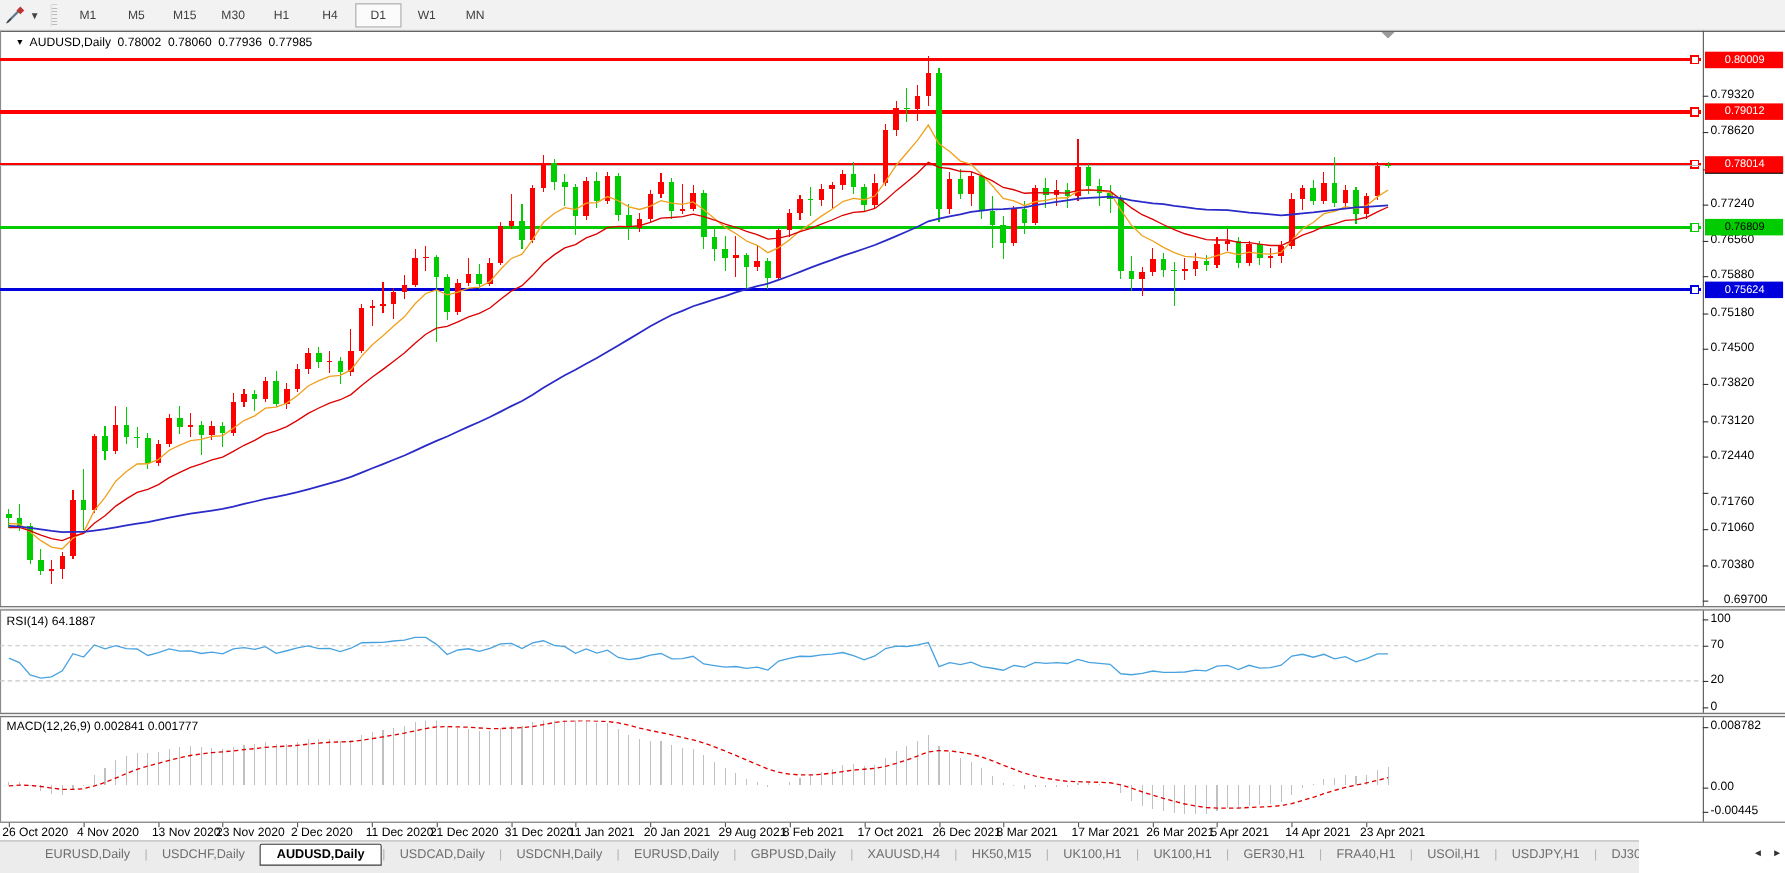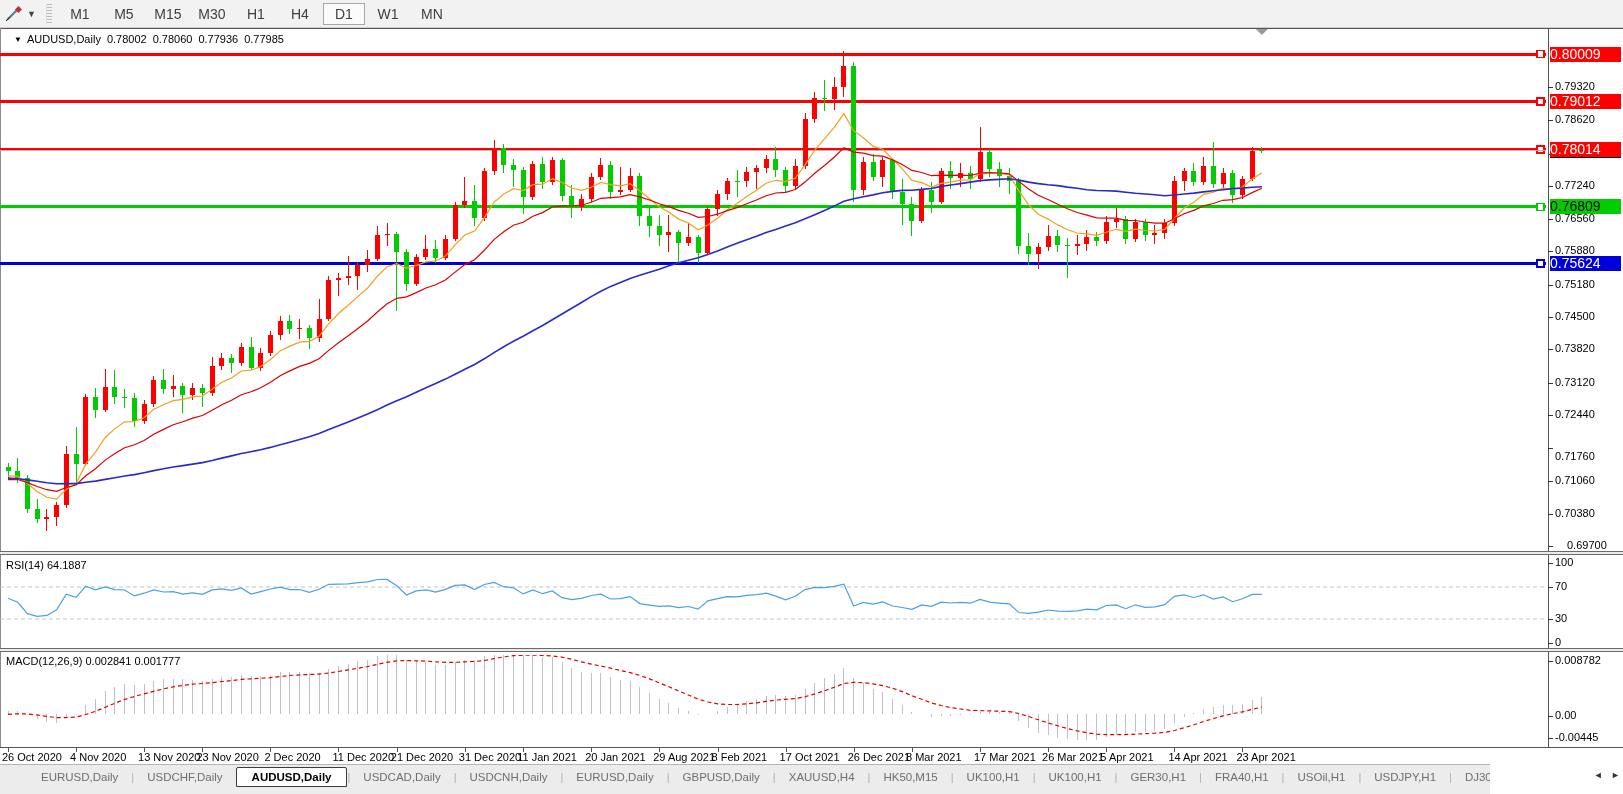--- a/index.html
+++ b/index.html
@@ -6,38 +6,38 @@
   #app{position:relative;width:1623px;height:794px;background:#fff;overflow:hidden;
        font-family:"Liberation Sans", sans-serif;-webkit-font-smoothing:none;}
   
   #toolbar{position:absolute;left:0;top:0;width:1623px;height:27px;background:#f2f2f2;
            border-bottom:1px solid #cfcfcf;display:flex;align-items:center;}
   #tool-icon{width:26px;height:22px;margin-left:1px;display:flex;align-items:center;justify-content:center;}
   #tool-caret{font-size:9px;color:#444;margin:0 4px 0 0;}
   .grip{width:5px;height:20px;margin:0 6px;background:repeating-linear-gradient(
         to bottom,#bbb 0 1px,#f2f2f2 1px 3px);border-left:1px solid #ddd;}
   .tf-btn{min-width:30px;height:20px;margin:0 1px;padding:0 5px;display:flex;align-items:center;
-          justify-content:center;font-size:14px;color:#3e3e3e;border:1px solid transparent;cursor:default;}
+          justify-content:center;font-size:11px;color:#3e3e3e;border:1px solid transparent;cursor:default;}
   .tf-btn.active{background:#fbfbfb;border:1px solid #a8a8a8;}
   .hframe{position:absolute;left:0;width:1623px;height:1px;background:#555;}
   #vsep{position:absolute;left:1548px;top:28px;width:1px;height:719px;background:#555;}
   #leftedge{position:absolute;left:0;top:28px;width:1px;height:719px;background:#8a8a8a;}
   .divider{position:absolute;left:0;width:1623px;height:4px;background:#ececec;
            border-top:1px solid #6a6a6a;border-bottom:1px solid #6a6a6a;box-sizing:border-box;}
   #main-svg{position:absolute;left:0;top:28px;}
   
   #chart-title{position:absolute;left:14px;top:33px;font-size:11px;color:#000;white-space:nowrap;}
   #chart-title .caret{font-size:8px;margin-right:5px;vertical-align:1px;}
   #chart-title span{margin-right:6px;}
   .pane-label{position:absolute;font-size:11px;color:#000;white-space:nowrap;}
   
   .ytick-label{position:absolute;left:1555px;font-size:11px;color:#000;white-space:nowrap;}
   .ytick-mark{position:absolute;left:1548px;width:5px;height:1px;background:#333;}
-  .price-badge{position:absolute;left:1550px;width:71px;height:15px;font-size:14px;
-               line-height:15px;padding-left:0;box-sizing:border-box;white-space:nowrap;}
+  .price-badge{position:absolute;left:1550px;width:71px;height:15px;font-size:10px;
+               line-height:15px;padding-left:18px;box-sizing:border-box;white-space:nowrap;}
   
   #date-axis{position:absolute;left:0;top:748px;width:1623px;height:16px;background:#fff;}
   .xtick-mark{position:absolute;top:0;width:1px;height:4px;background:#555;}
   .xtick-label{position:absolute;top:3px;font-size:11px;color:#000;white-space:nowrap;}
   
   #tab-bar{position:absolute;left:0;top:764px;width:1490px;height:30px;background:#ececec;
            border-top:1px solid #b5b5b5;display:flex;align-items:flex-start;overflow:hidden;}
   #tab-strip{display:flex;align-items:center;height:24px;margin-left:28px;white-space:nowrap;}
   .tab{padding:3px 13px;font-size:11.5px;color:#6e6e6e;cursor:default;}
   .tab.active{background:#fff;border:1px solid #3c3c3c;border-radius:2px 2px 0 0;
@@ -543,21 +543,21 @@
       <div class="ytick-label" style="top: 474.114px;">0.71060</div>
       <div class="ytick-mark" style="top: 513.557px;"></div>
       <div class="ytick-label" style="top: 506.557px;">0.70380</div>
       <div class="ytick-mark" style="top: 546px;"></div>
       <div class="ytick-label" style="top: 539px; padding-left: 12px;">0.69700</div>
       <div class="ytick-mark" style="top: 563px;"></div>
       <div class="ytick-label" style="top: 556px;">100</div>
       <div class="ytick-mark" style="top: 587px;"></div>
       <div class="ytick-label" style="top: 580px;">70</div>
       <div class="ytick-mark" style="top: 619px;"></div>
-      <div class="ytick-label" style="top: 612px;">30</div>
+      <div class="ytick-label" style="top: 612px;">20</div>
       <div class="ytick-mark" style="top: 643px;"></div>
       <div class="ytick-label" style="top: 636px;">0</div>
       <div class="ytick-mark" style="top: 661px;"></div>
       <div class="ytick-label" style="top: 654px;">0.008782</div>
       <div class="ytick-mark" style="top: 716px;"></div>
       <div class="ytick-label" style="top: 709px;">0.00</div>
       <div class="ytick-mark" style="top: 738px;"></div>
       <div class="ytick-label" style="top: 731px;">-0.00445</div>
       <div class="price-badge" style="top: 143.223px; background: rgb(0, 0, 0); color: rgb(255, 255, 255);">0.77985</div>
       <div class="price-badge" style="top: 46.6576px; background: rgb(255, 0, 0); color: rgb(255, 255, 255);">0.80009</div>

